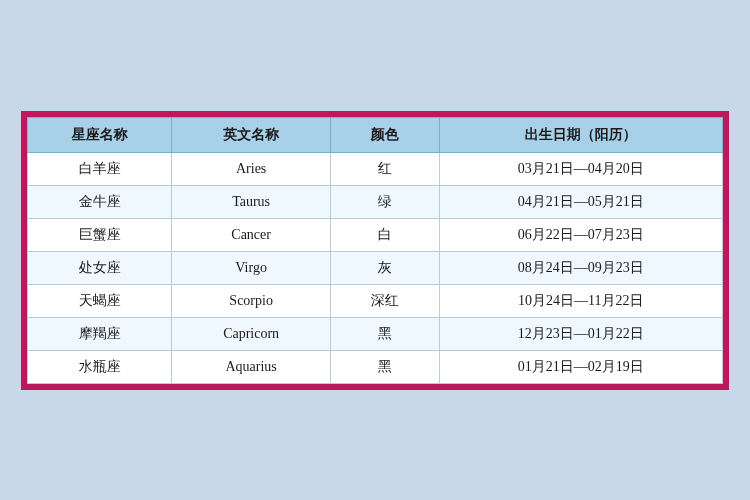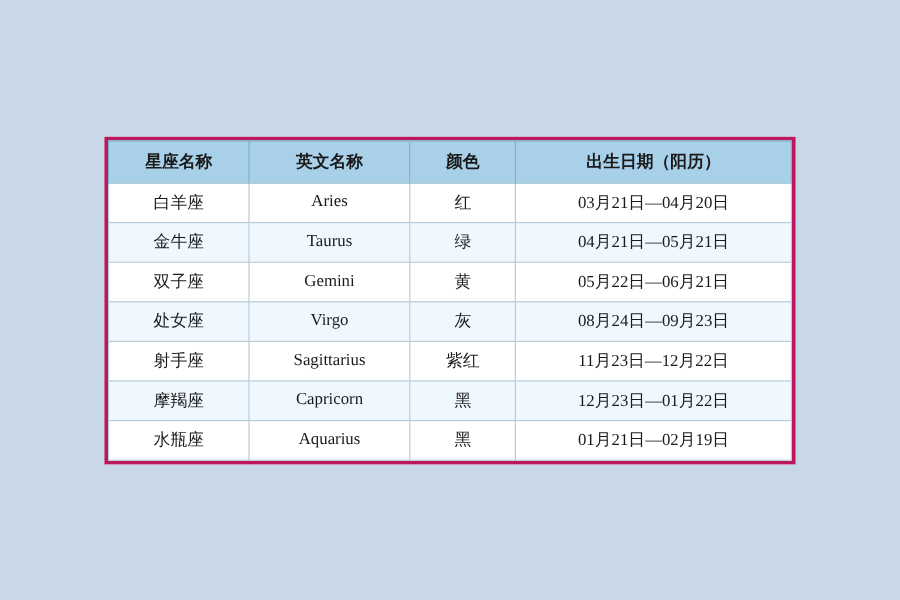--- a/index.html
+++ b/index.html
@@ -13,23 +13,23 @@
       width: 750px;
       height: 500px;
       display: flex;
       align-items: center;
       justify-content: center;
       font-family: "SimSun", "宋体", serif;
       font-size: 14px;
     }
 
     .table-container {
-      background-color: #ffffff;
-      border: 3px solid #be185d;
-      width: 576px;
+      background-color: #14532d;
+      border: 6px solid #be185d;
+      width: 708px;
     }
 
     table {
       width: 100%;
       border-collapse: collapse;
     }
 
     thead tr {
       background-color: #a8d0e8;
     }
@@ -85,36 +85,36 @@
           <td>红</td>
           <td>03月21日—04月20日</td>
         </tr>
         <tr>
           <td>金牛座</td>
           <td>Taurus</td>
           <td>绿</td>
           <td>04月21日—05月21日</td>
         </tr>
         <tr>
-          <td>双子座</td>
-          <td>Gemini</td>
-          <td>黄</td>
-          <td>05月22日—06月21日</td>
+          <td>巨蟹座</td>
+          <td>Cancer</td>
+          <td>白</td>
+          <td>06月22日—07月23日</td>
         </tr>
         <tr>
           <td>处女座</td>
           <td>Virgo</td>
           <td>灰</td>
           <td>08月24日—09月23日</td>
         </tr>
         <tr>
-          <td>射手座</td>
-          <td>Sagittarius</td>
-          <td>紫红</td>
-          <td>11月23日—12月22日</td>
+          <td>天蝎座</td>
+          <td>Scorpio</td>
+          <td>深红</td>
+          <td>10月24日—11月22日</td>
         </tr>
         <tr>
           <td>摩羯座</td>
           <td>Capricorn</td>
           <td>黑</td>
           <td>12月23日—01月22日</td>
         </tr>
         <tr>
           <td>水瓶座</td>
           <td>Aquarius</td>

